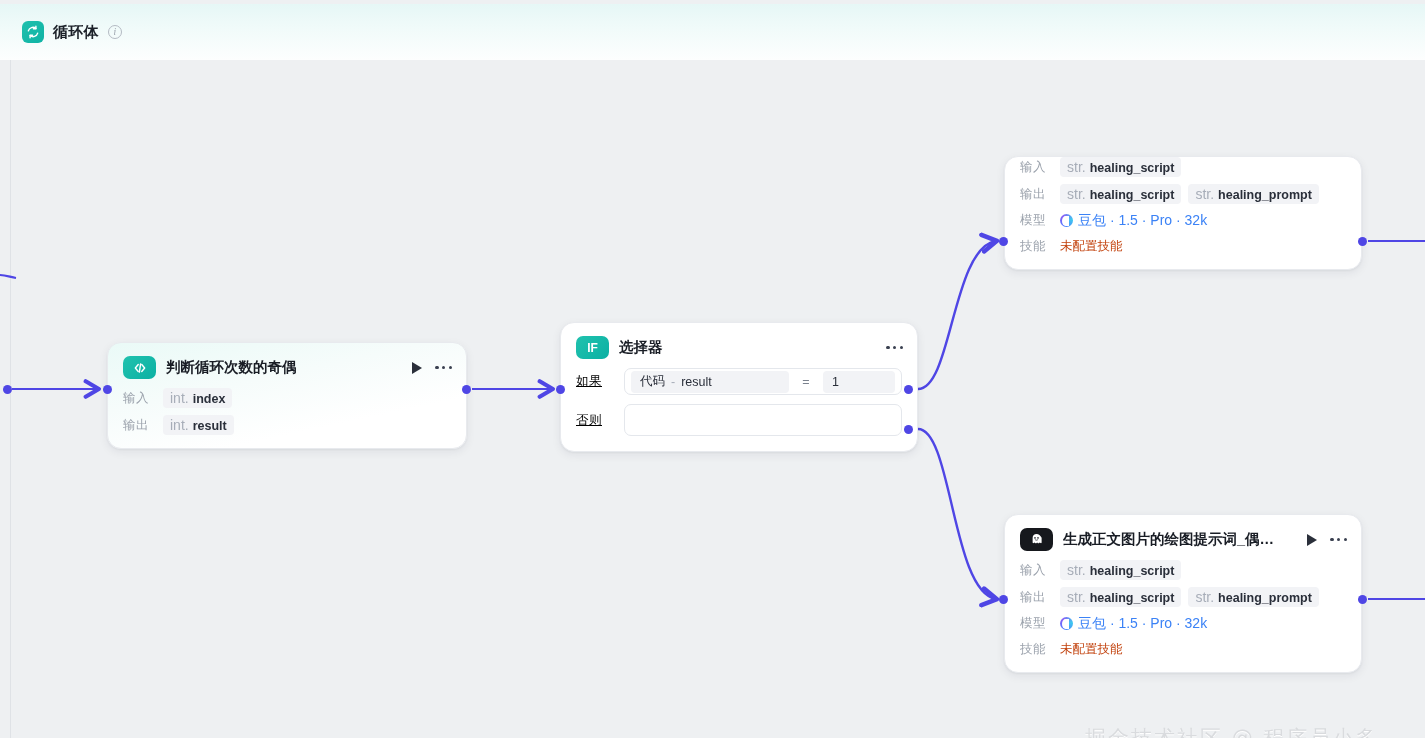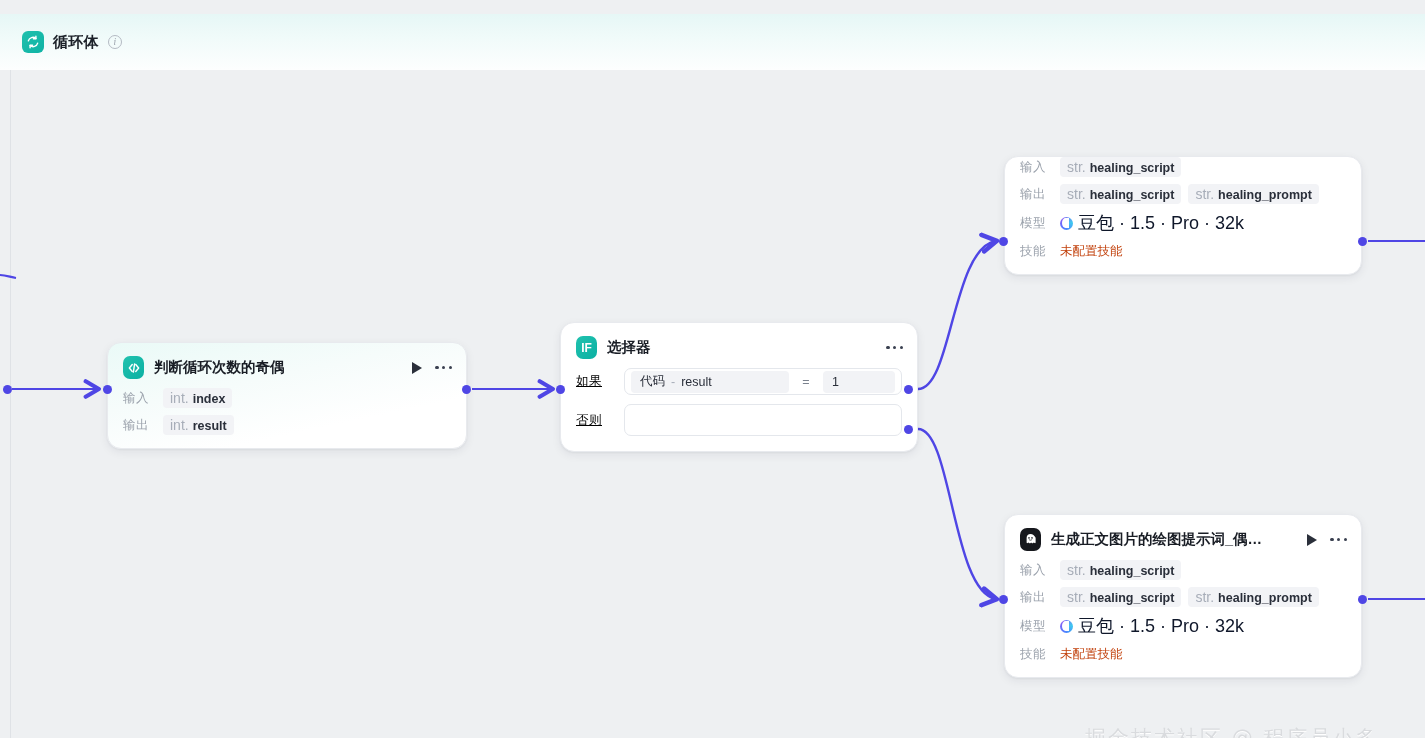--- a/index.html
+++ b/index.html
@@ -5,21 +5,21 @@
   html,body{margin:0;padding:0;}
   body{
     width:1425px;height:738px;overflow:hidden;
     font-family:"Liberation Sans","DejaVu Sans",sans-serif;
     background:#eef0f2;
   }
   #app{position:relative;width:1425px;height:738px;}
 
   
   .topbar{
-    position:absolute;left:0;top:14px;width:1425px;height:56px;
+    position:absolute;left:0;top:4px;width:1425px;height:56px;
     background:linear-gradient(180deg,#e6f7f6 0%,#f1fbfa 45%,#fdfefe 100%);
     display:flex;align-items:center;
     box-sizing:border-box;padding-left:22px;
     z-index:40;
   }
   .topbar-icon{
     width:22px;height:22px;border-radius:6px;
     background:linear-gradient(135deg,#1fc0ad 0%,#0fb3a5 100%);
     display:flex;align-items:center;justify-content:center;
     margin-right:9px;flex:none;
@@ -52,21 +52,21 @@
     border-radius:14px;background:#fff;
     border:1px solid #e8eaee;
     box-shadow:0 3px 10px rgba(25,35,60,.07),0 1px 2px rgba(25,35,60,.05);
     z-index:20;
   }
   .node-head{
     display:flex;align-items:center;
     padding:13px 14px 9px 15px;
   }
   .node-ico{
-    width:21px;height:23px;border-radius:7px;flex:none;margin-right:10px;
+    width:33px;height:23px;border-radius:7px;flex:none;margin-right:10px;
     display:flex;align-items:center;justify-content:center;
     color:#fff;font-size:12px;font-weight:700;
   }
   .ico-teal{background:linear-gradient(135deg,#20c2ae 0%,#0bb0a3 100%);}
   .ico-black{background:#16181d;}
   .node-title{
     font-size:14.5px;color:#191d25;font-weight:600;
     white-space:nowrap;overflow:hidden;text-overflow:clip;flex:1;
   }
   .head-actions{display:flex;align-items:center;gap:13px;margin-left:8px;flex:none;}
@@ -85,21 +85,21 @@
     font-size:12.5px;color:#9ba2ac;flex:none;width:31px;margin-right:9px;
     letter-spacing:.5px;
   }
   .pill{
     display:inline-flex;align-items:baseline;gap:4px;
     background:#f2f3f6;border-radius:4px;padding:2px 7px;margin-right:7px;
     max-width:100%;
   }
   .pill .ty{font-size:14px;color:#a7adb8;text-align:center;}
   .pill .nm{font-size:12.5px;color:#2a2f3a;font-weight:600;}
-  .plain{font-size:18px;color:#0f172a;display:flex;align-items:center;gap:5px;}
+  .plain{font-size:14px;color:#3b82f6;display:flex;align-items:center;gap:5px;}
   .muted{font-size:12.5px;color:#c2410c;}
   .model-dot{
     width:13px;height:13px;border-radius:50%;flex:none;
     background:conic-gradient(from 200deg,#4f7dff,#8a5cf6,#3ec8f0,#4f7dff);
     position:relative;
   }
   .model-dot::after{
     content:"";position:absolute;left:1.5px;top:1.5px;width:7px;height:10px;
     border-radius:50% 0 0 50%;background:#fff;
   }

